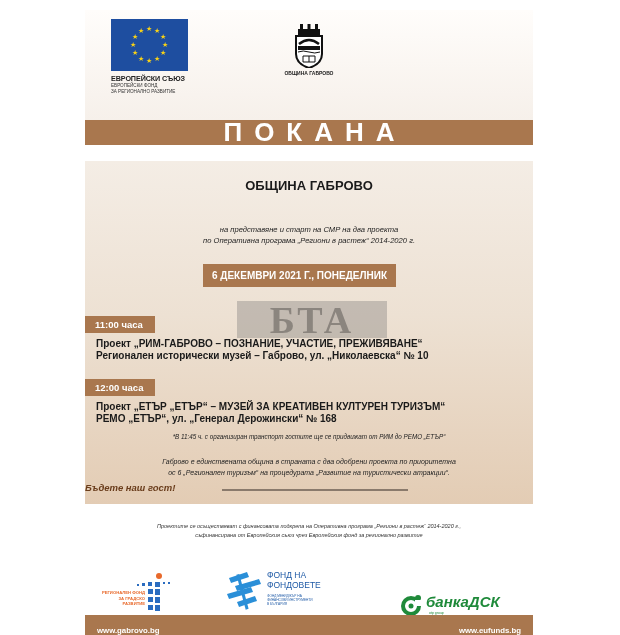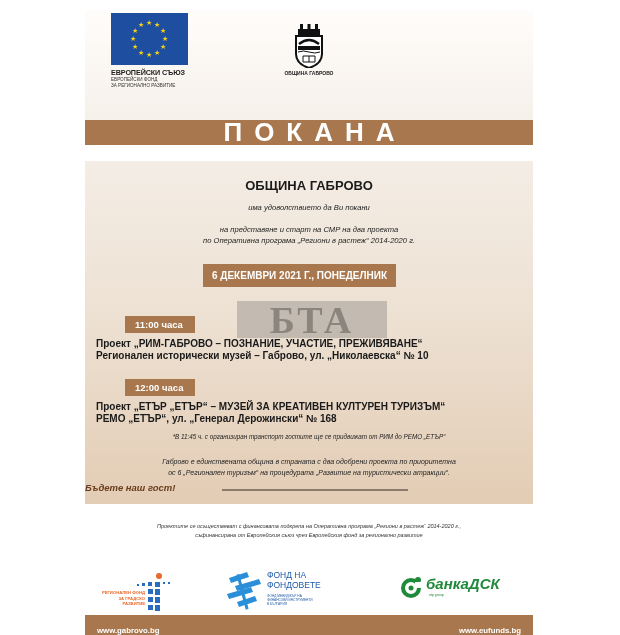--- a/index.html
+++ b/index.html
@@ -4,21 +4,21 @@
 <style>
   * { margin:0; padding:0; box-sizing:border-box; }
   html, body { width:620px; height:635px; background:#ffffff; overflow:hidden; }
   body { font-family:"Liberation Sans", sans-serif; color:#1a1a1a; position:relative; }
 
   .doc { position:absolute; left:85px; top:10px; width:448px; height:625px; }
 
   
   .logos-top { position:absolute; left:0; top:0; width:448px; height:110px;
     background:linear-gradient(#fffdfb, #f6f0ea); }
-  .eu { position:absolute; left:26px; top:3px; width:80px; }
+  .eu { position:absolute; left:26px; top:9px; width:80px; }
   .eu-flag { width:77px; height:52px; background:#1e4ea0; position:relative; }
   .eu-flag span { position:absolute; color:#f7d117; font-size:7px; line-height:7px; }
   .eu-t1 { font-size:7.2px; font-weight:bold; color:#222; margin-top:3px; letter-spacing:-0.1px; }
   .eu-t2 { font-size:4.6px; color:#333; line-height:5.6px; }
   .crest { position:absolute; left:185px; top:14px; width:78px; text-align:center; }
   .crest svg { display:block; margin:0 auto; }
   .crest-t { font-size:5px; font-weight:bold; color:#222; margin-top:2px; }
   .rir { position:absolute; left:318px; top:14px; width:100px; }
   .rir svg { display:block; margin-left:20px; }
   .rir-t1 { font-size:3.6px; color:#b3b3b3; letter-spacing:1px; margin-top:0; text-align:center; }
@@ -29,35 +29,35 @@
   .title-band span { font-size:26px; font-weight:bold; color:#ffffff; letter-spacing:12px; padding-left:12px; }
 
   
   .body { position:absolute; left:0; top:151px; width:448px; height:343px;
     background:linear-gradient(#f4ede5 0%, #ede1d3 45%, #e3ccb4 100%); }
   .org { position:absolute; top:17px; width:100%; text-align:center; font-size:13px; font-weight:bold; color:#1a1a1a; }
   .l1 { position:absolute; top:42px; width:100%; text-align:center; font-size:7.6px; font-style:italic; color:#222; }
   .l2 { position:absolute; top:63px; width:100%; text-align:center; font-size:7.6px; font-style:italic; color:#222; line-height:11px; }
   .date { position:absolute; left:118px; top:103px; width:193px; height:23px; background:#a9774e; color:#fff; font-size:10px; font-weight:bold; display:flex; align-items:center; justify-content:center; }
   .watermark { position:absolute; left:152px; top:140px; width:150px; height:37px; background:rgba(160,155,150,0.55); display:flex; align-items:center; justify-content:center; font-family:"Liberation Serif", serif; font-size:38px; font-weight:bold; color:rgba(120,115,110,0.75); letter-spacing:3px; }
-  .time { position:absolute; left:0; height:17px; background:#a9774e; color:#fff; font-size:9.5px; font-weight:bold; display:flex; align-items:center; padding-left:10px; width:70px;margin-left:40px; }
+  .time { position:absolute; left:0; height:17px; background:#a9774e; color:#fff; font-size:9.5px; font-weight:bold; display:flex; align-items:center; padding-left:10px; width:70px; }
   .proj { position:absolute; left:11px; font-size:10px; font-weight:bold; color:#1a1a1a; line-height:12px; }
   .note { position:absolute; top:272px; width:100%; text-align:center; font-size:6.3px; color:#222; font-style:italic; }
   .para { position:absolute; top:295px; width:100%; text-align:center; font-size:7px; color:#222; font-style:italic; line-height:11px; }
   .rule { position:absolute; left:137px; top:328px; width:186px; height:2px; background:#8a7a6c; }
   .guest { position:absolute; top:321px; width:100%; text-align:left; font-size:9.5px; font-weight:bold; font-style:italic; color:#6a3d1c; }
 
   
   .funding { position:absolute; left:0; top:512px; width:448px; text-align:center; font-size:5.5px; color:#333; line-height:9px; font-style:italic; }
   .logo-rfgr { position:absolute; left:10px; top:562px; width:90px; height:45px; }
   .rfgr-text { position:absolute; left:0; top:18px; width:50px; text-align:right; font-size:4.2px; font-weight:bold; color:#e8692b; line-height:5.5px; }
   .logo-fof { position:absolute; left:140px; top:558px; width:120px; height:45px; }
   .fof-t1 { position:absolute; left:42px; top:2px; font-size:8.5px; font-weight:normal; color:#1f5aa6; line-height:10px; }
   .fof-t2 { position:absolute; left:42px; top:26px; font-size:3.2px; color:#1f5aa6; line-height:4px; }
-  .logo-dsk { position:absolute; left:316px; top:565px; width:110px; height:30px; }
+  .logo-dsk { position:absolute; left:316px; top:583px; width:110px; height:30px; }
   .dsk-t { position:absolute; left:25px; top:0px; font-size:15px; font-style:italic; font-weight:bold; color:#1f8a3a; }
   .dsk-sub { position:absolute; left:28px; top:18px; font-size:3.5px; color:#1f8a3a; }
 
   .footer { position:absolute; left:0; top:605px; width:448px; height:30px; background:#a9774e; display:flex; align-items:center; justify-content:space-between; padding:0 12px; }
   .footer span { font-size:7.8px; font-weight:bold; color:#fff; }
 </style>
 </head>
 <body>
 
 <div class="doc">
@@ -100,21 +100,20 @@
     </div>
 
   </div>
 
   <div class="title-band">
     <span>ПОКАНА</span>
   </div>
 
   <div class="body">
     <div class="org">ОБЩИНА ГАБРОВО</div>
-    <div class="l1">има удоволствието да Ви покани</div>
     <div class="l2">
       <div>на представяне и старт на СМР на два проекта</div>
       <div>по Оперативна програма „Региони в растеж“ 2014-2020 г.</div>
     </div>
     <div class="date">6 ДЕКЕМВРИ 2021 Г., ПОНЕДЕЛНИК</div>
 
     <div class="watermark">БТА</div>
 
     <div class="time" style="top:155px">11:00 часа</div>
     <div class="proj" style="top:177px">

